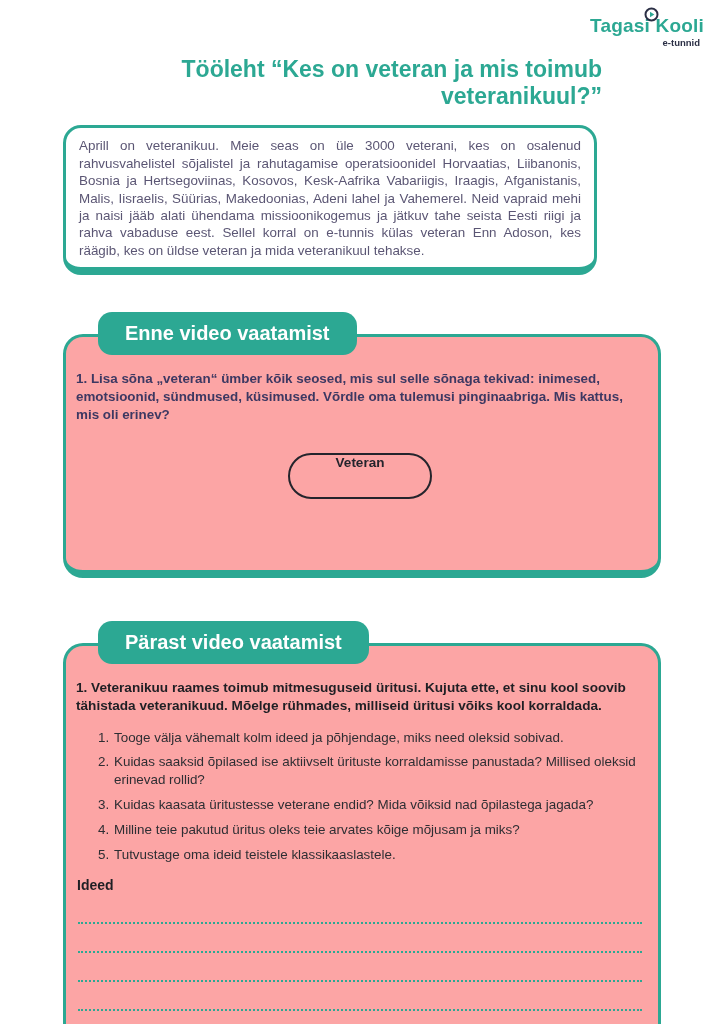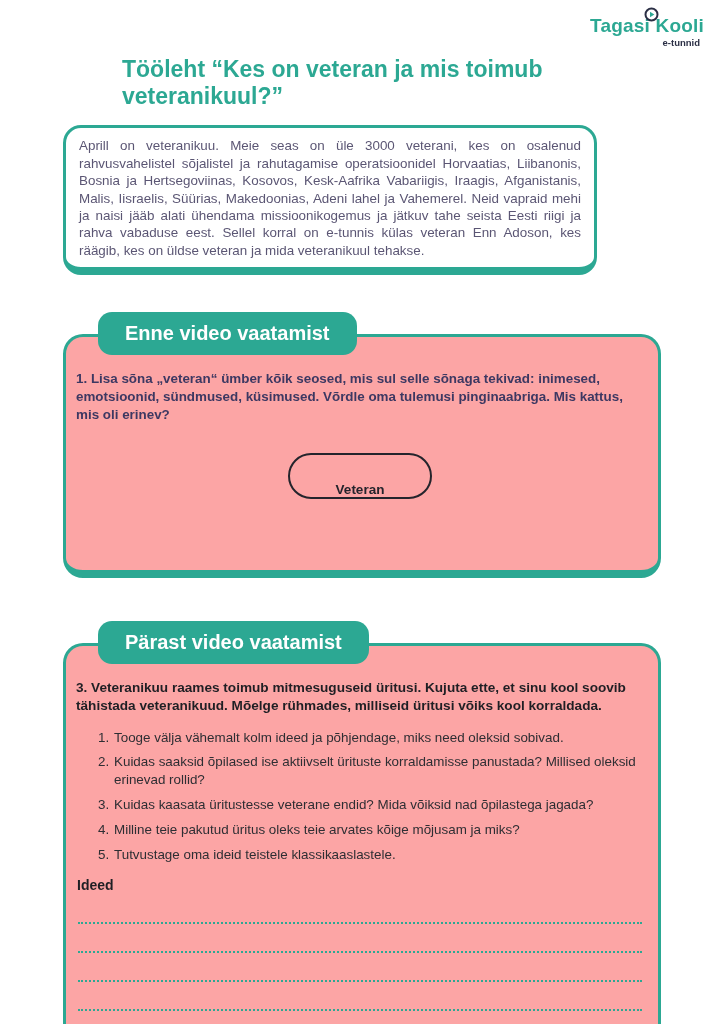--- a/index.html
+++ b/index.html
@@ -26,21 +26,21 @@
   }
   .logo .tagline {
     color: #2b2f45; font-weight: bold; font-size: 9.5px;
     text-align: right; margin-top: 2px; padding-right: 4px;
   }
 
   
   .page-title {
     margin: 56px auto 0;
     max-width: 480px;
-    text-align: left;
+    text-align: right;
     color: #2ca893;
     font-weight: bold;
     font-size: 23px;
     line-height: 1.18;
   }
 
   
   .intro-box {
     box-sizing: border-box;
     width: 534px;
@@ -94,21 +94,21 @@
     font-size: 13.4px;
     line-height: 1.34;
   }
 
   
   .veteran-pill {
     width: 140px; height: 42px;
     margin: 29px auto 0;
     border: 2.5px solid #24242c;
     border-radius: 24px;
-    display: flex; align-items: flex-end; justify-content: center;
+    display: flex; align-items: flex-start; justify-content: center;
   }
   .veteran-pill span {
     font-weight: bold; font-size: 13.5px; color: #24242c;
   }
 
   
   .task-text {
     margin: 0;
     color: #1f1f24;
     font-weight: bold;
@@ -163,21 +163,21 @@
     <p class="question-text">1. Lisa sõna „veteran“ ümber kõik seosed, mis sul selle sõnaga tekivad: inimesed, emotsioonid, sündmused, küsimused. Võrdle oma tulemusi pinginaabriga. Mis kattus, mis oli erinev?</p>
     <div class="veteran-pill">
       <span>Veteran</span>
     </div>
   </div>
 </div>
 
 <div class="section-box box-parast">
   <div class="section-badge">Pärast video vaatamist</div>
   <div class="box-inner">
-    <p class="task-text">3. Veteranikuu raames toimub mitmesuguseid üritusi. Kujuta ette, et sinu kool soovib tähistada veteranikuud. Mõelge rühmades, milliseid üritusi võiks kool korraldada.</p>
+    <p class="task-text">1. Veteranikuu raames toimub mitmesuguseid üritusi. Kujuta ette, et sinu kool soovib tähistada veteranikuud. Mõelge rühmades, milliseid üritusi võiks kool korraldada.</p>
     <ol class="subtasks">
       <li>Tooge välja vähemalt kolm ideed ja põhjendage, miks need oleksid sobivad.</li>
       <li>Kuidas saaksid õpilased ise aktiivselt ürituste korraldamisse panustada? Millised oleksid erinevad rollid?</li>
       <li>Kuidas kaasata üritustesse veterane endid? Mida võiksid nad õpilastega jagada?</li>
       <li>Milline teie pakutud üritus oleks teie arvates kõige mõjusam ja miks?</li>
       <li>Tutvustage oma ideid teistele klassikaaslastele.</li>
     </ol>
     <p class="ideas-label">Ideed</p>
     <div class="answer-lines">
       <div class="answer-line"></div>

